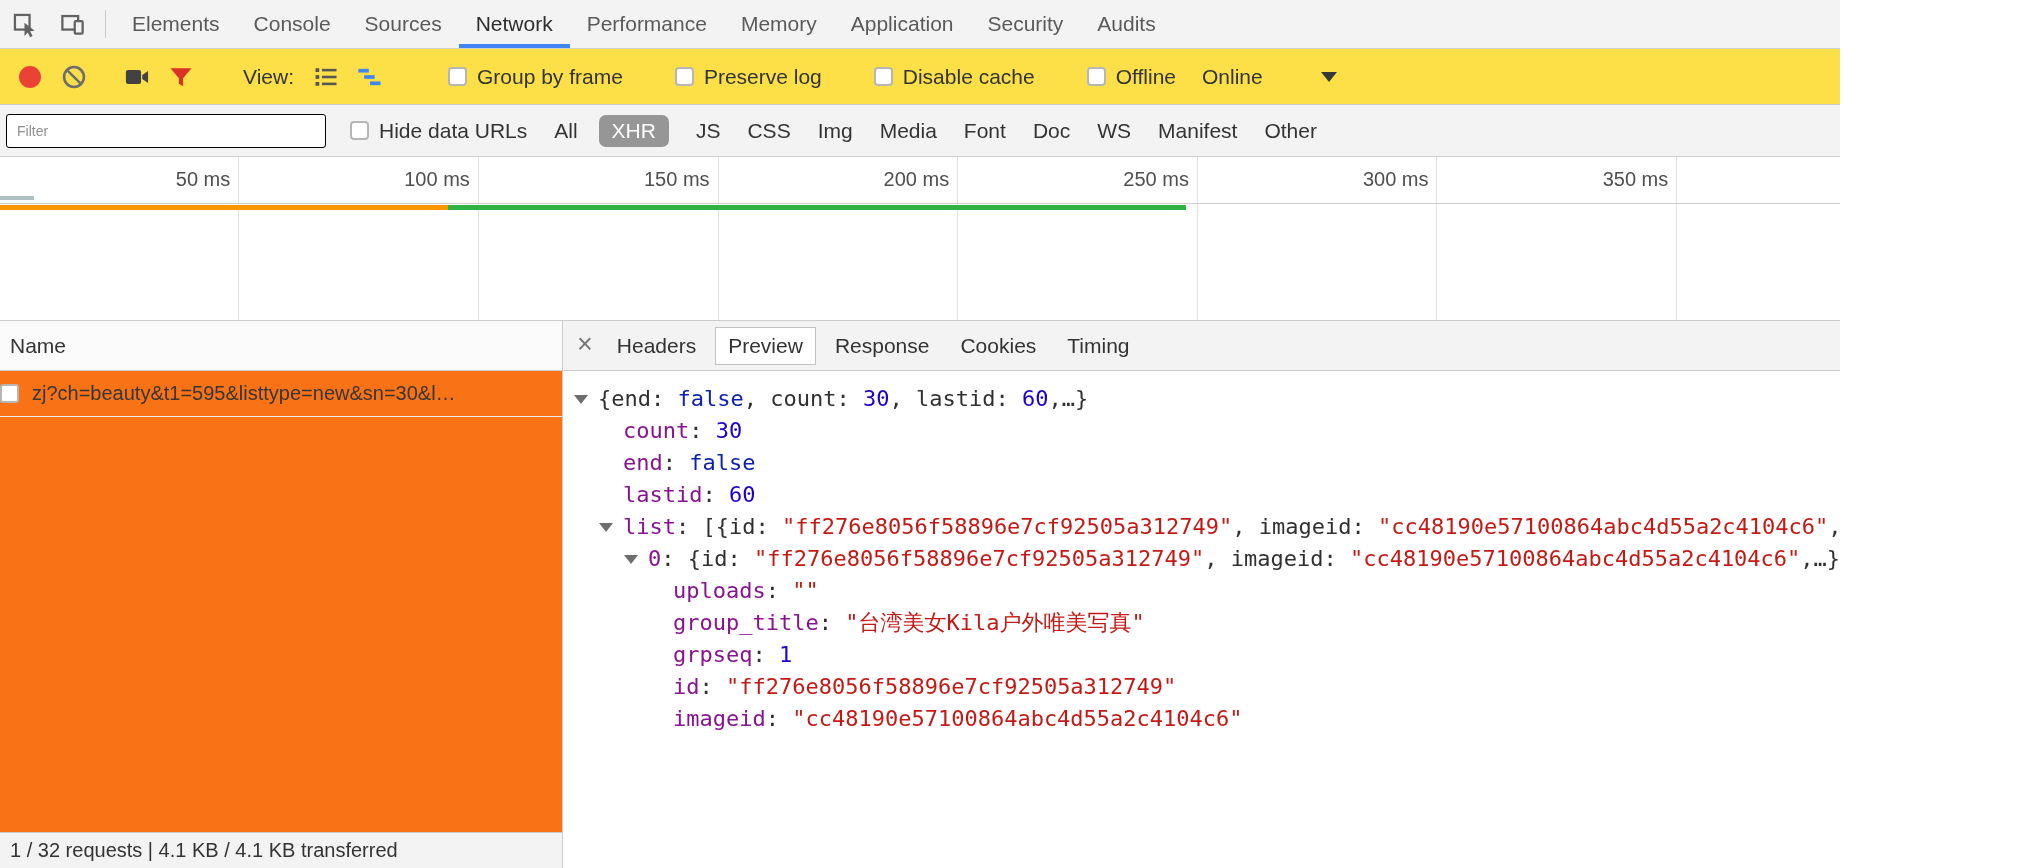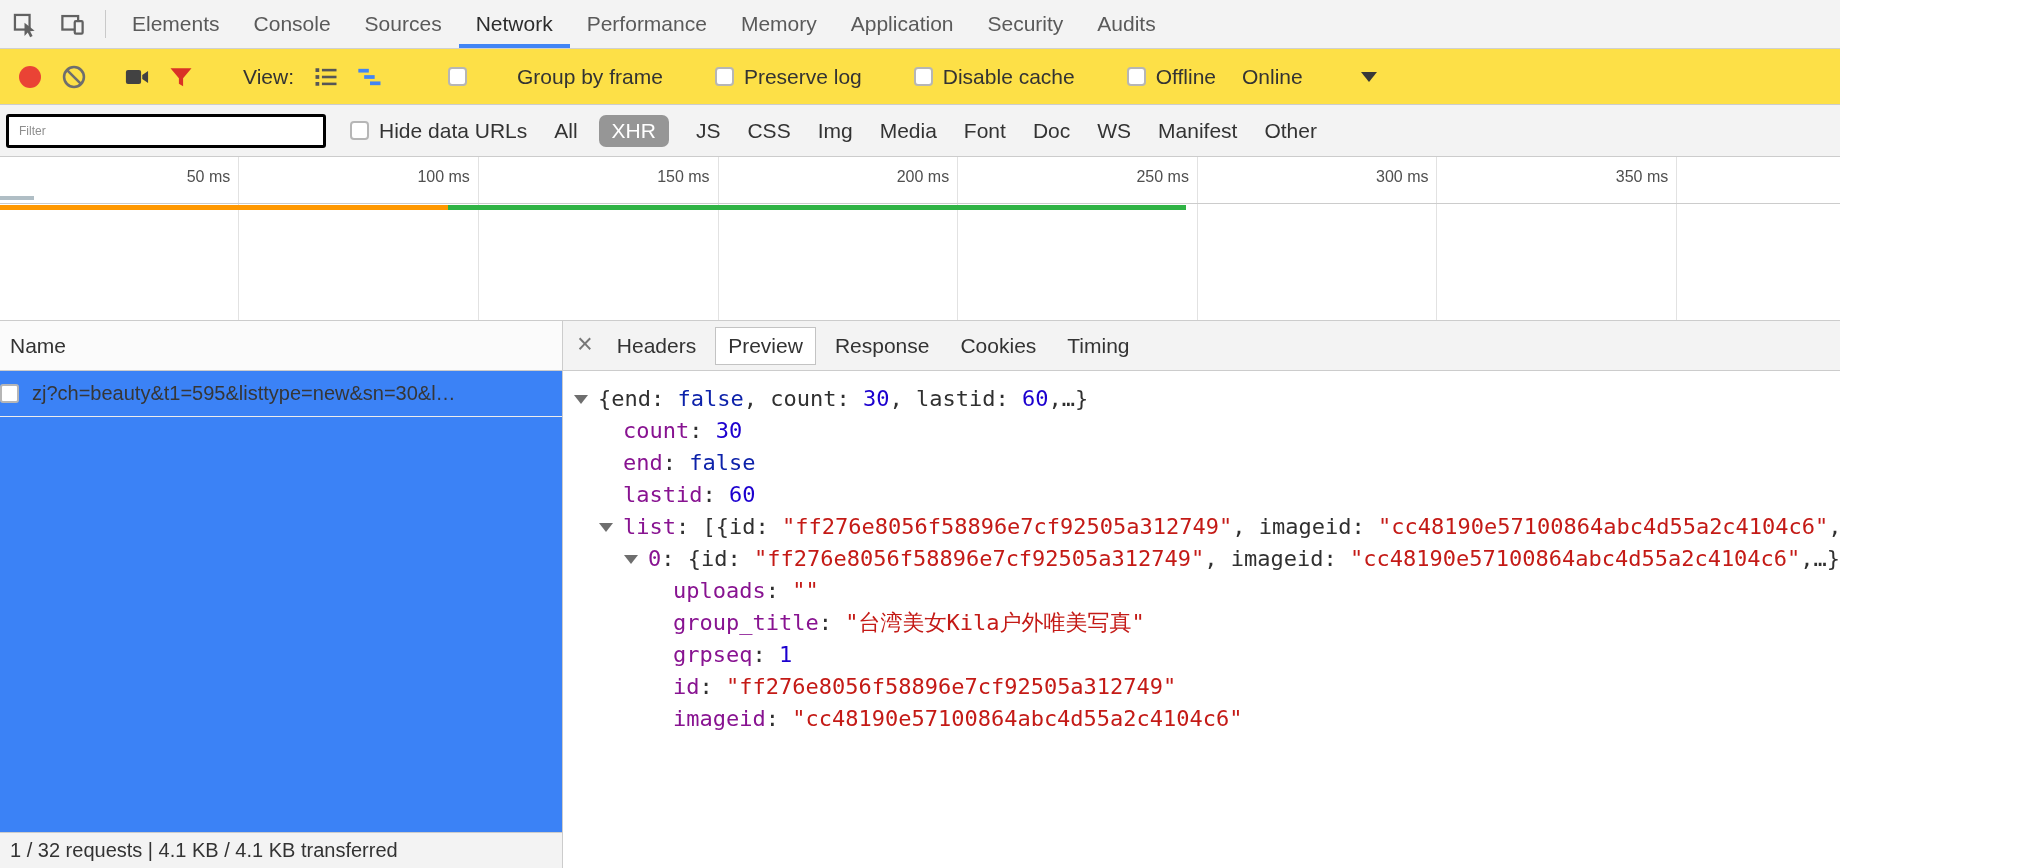--- a/index.html
+++ b/index.html
@@ -18,54 +18,54 @@
   .panel-tab.active { color:#2d2d2d; box-shadow:inset 0 -4px 0 0 var(--accent,#4285f4); }
 
   
   .toolbar { height:56px; background:#fde047; border-bottom:1px solid #ccc;
              display:flex; align-items:center; flex-shrink:0; padding:0 8px; }
   .icon-btn { width:44px; height:44px; display:flex; align-items:center; justify-content:center; flex-shrink:0; }
   .icon-btn svg { width:28px; height:28px; }
   .record-dot { width:22px; height:22px; border-radius:50%; background:var(--record-red,#ea4335); }
   .view-label { margin:0 10px 0 40px; color:#333; }
   .chk-group { display:flex; align-items:center; margin-left:52px; white-space:nowrap; cursor:default; }
-  .chk-group.first { margin-left:56px;gap:40px; }
+  .chk-group.first { margin-left:56px; }
   .chk { width:19px; height:19px; border:2px solid #b6b6b6; border-radius:4px; background:#fff;
          margin-right:10px; flex-shrink:0; }
   .throttle { display:flex; align-items:center; margin-left:26px; }
   .dd-arrow { width:0; height:0; border-left:8px solid transparent; border-right:8px solid transparent;
               border-top:10px solid #383838; margin-left:58px; }
 
   
   .filterbar { height:52px; background:#f3f3f3; border-bottom:1px solid #ccc;
                display:flex; align-items:center; flex-shrink:0; padding:0 6px; }
-  .filter-input { width:320px; height:34px; border:3px solid #000000; border-radius:3px;
-                  padding:0 10px; font-size:12px; font-family:inherit; color:#333;
+  .filter-input { width:320px; height:34px; border:1px solid #000000; border-radius:3px;
+                  padding:0 10px; font-size:14px; font-family:inherit; color:#333;
                   margin-right:24px; outline:none; background:#fff; }
   .filter-input::placeholder { color:#8e8e8e; }
   .hide-data { display:flex; align-items:center; white-space:nowrap; }
   .ftype { margin-left:27px; white-space:nowrap; }
   .ftype.active { background:var(--pill-bg,#969696); color:#fff; padding:4px 13px;
                   border-radius:7px; margin-left:21px; }
 
   
   .chart { height:164px; position:relative; border-bottom:1px solid #ccc; flex-shrink:0; background:#fff; }
   .gridline { position:absolute; top:0; bottom:0; width:1px; background:#e2e2e2; }
   .ruler-border { position:absolute; left:0; right:0; top:46px; height:1px; background:#ccc; }
-  .tlabel { position:absolute; top:11px; width:132px; text-align:right; color:#4f4f4f; font-size:16px; }
+  .tlabel { position:absolute; top:11px; width:132px; text-align:right; color:#4f4f4f; font-size:20px; }
   .ov-orange { position:absolute; top:48px; left:0; width:448px; height:5px;
                background:var(--overview-orange,#ff9800); }
   .ov-green  { position:absolute; top:48px; left:448px; width:738px; height:5px;
                background:var(--overview-green,#2fb344); }
   .mini-dash { position:absolute; top:39px; left:0; width:34px; height:4px; background:#b0bec5; }
 
   
   .main { flex:1; display:flex; min-height:0; }
   .left-pane { width:563px; flex-shrink:0; border-right:1px solid #ccc;
-               display:flex; flex-direction:column; background:#3b82f6; }
+               display:flex; flex-direction:column; background:#f97316; }
   .name-header { height:50px; border-bottom:1px solid #ccc; display:flex; align-items:center;
                  padding-left:10px; background:#fbfbfb; color:#333; flex-shrink:0; }
   .req-row { height:46px; display:flex; align-items:center; 
              border-bottom:1px solid #ededed; flex-shrink:0; }
   .req-icon { width:19px; height:19px; border:2px solid #b6b6b6; border-radius:3px; background:#fff;
               margin-right:13px; flex-shrink:0; }
   .req-name { white-space:nowrap; overflow:hidden; font-size:20px; color:#363636; }
   .left-fill { flex:1; }
   .statusbar { height:36px; background:#f3f3f3; border-top:1px solid #ccc; display:flex;
                align-items:center; padding-left:10px; font-size:20px; color:#333; flex-shrink:0; }

